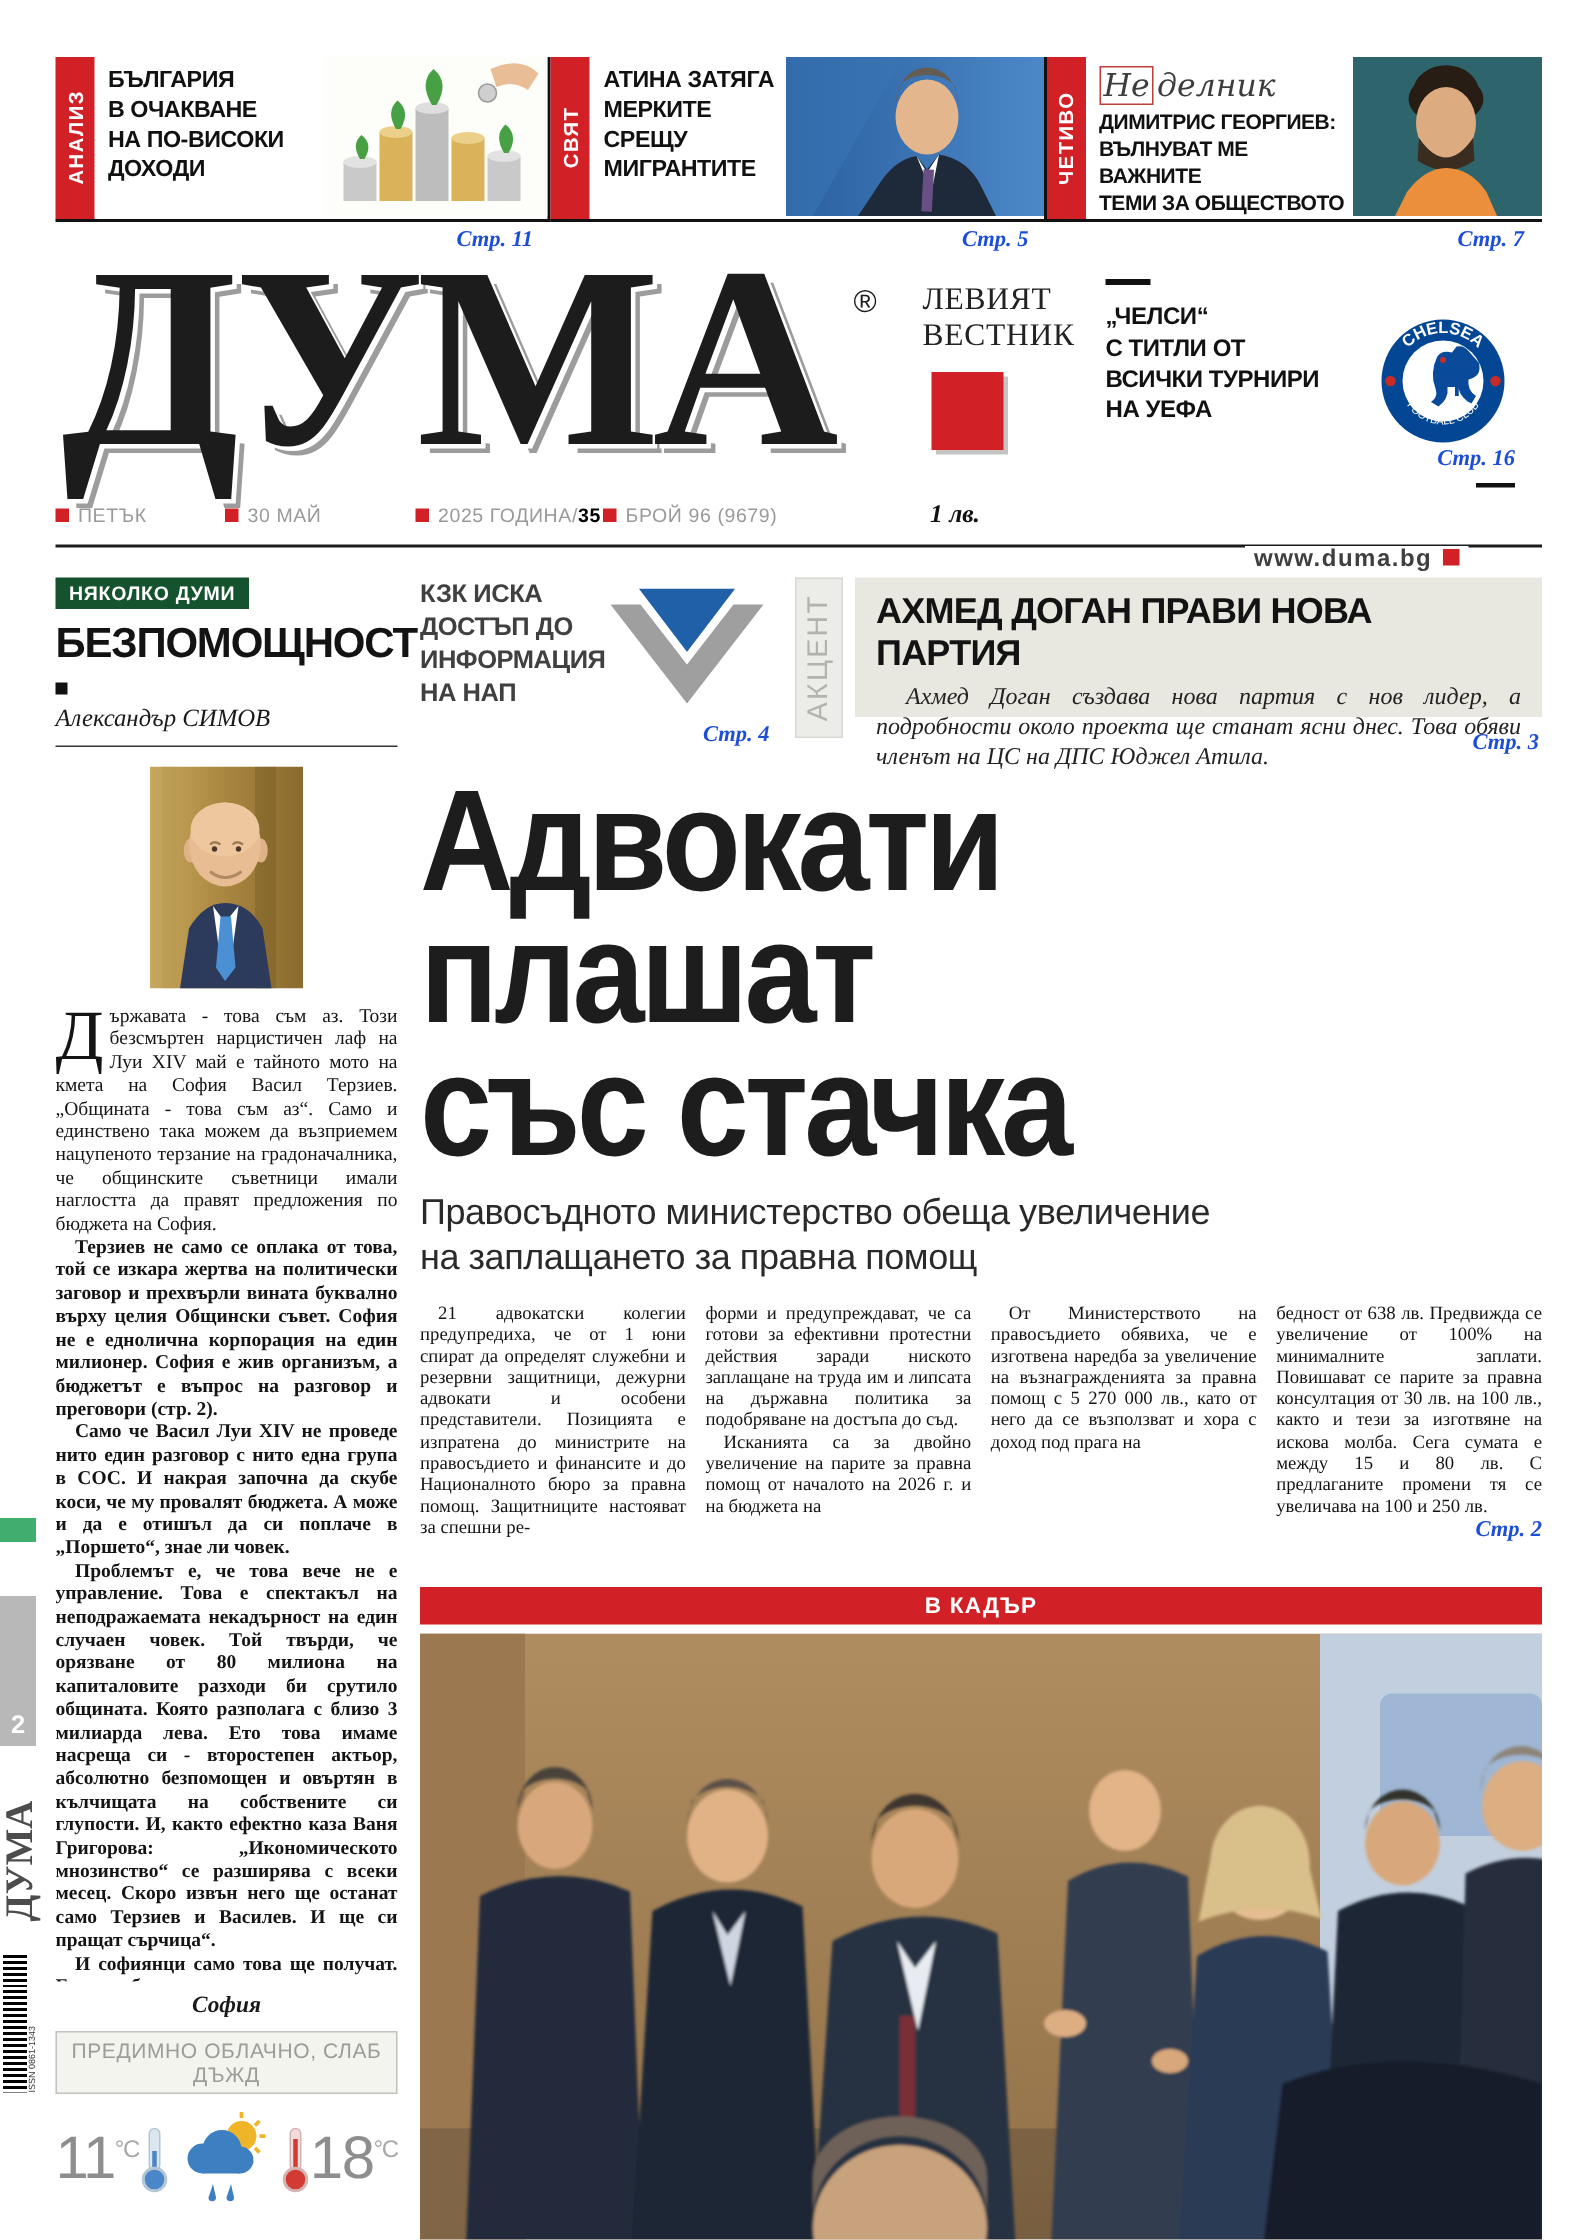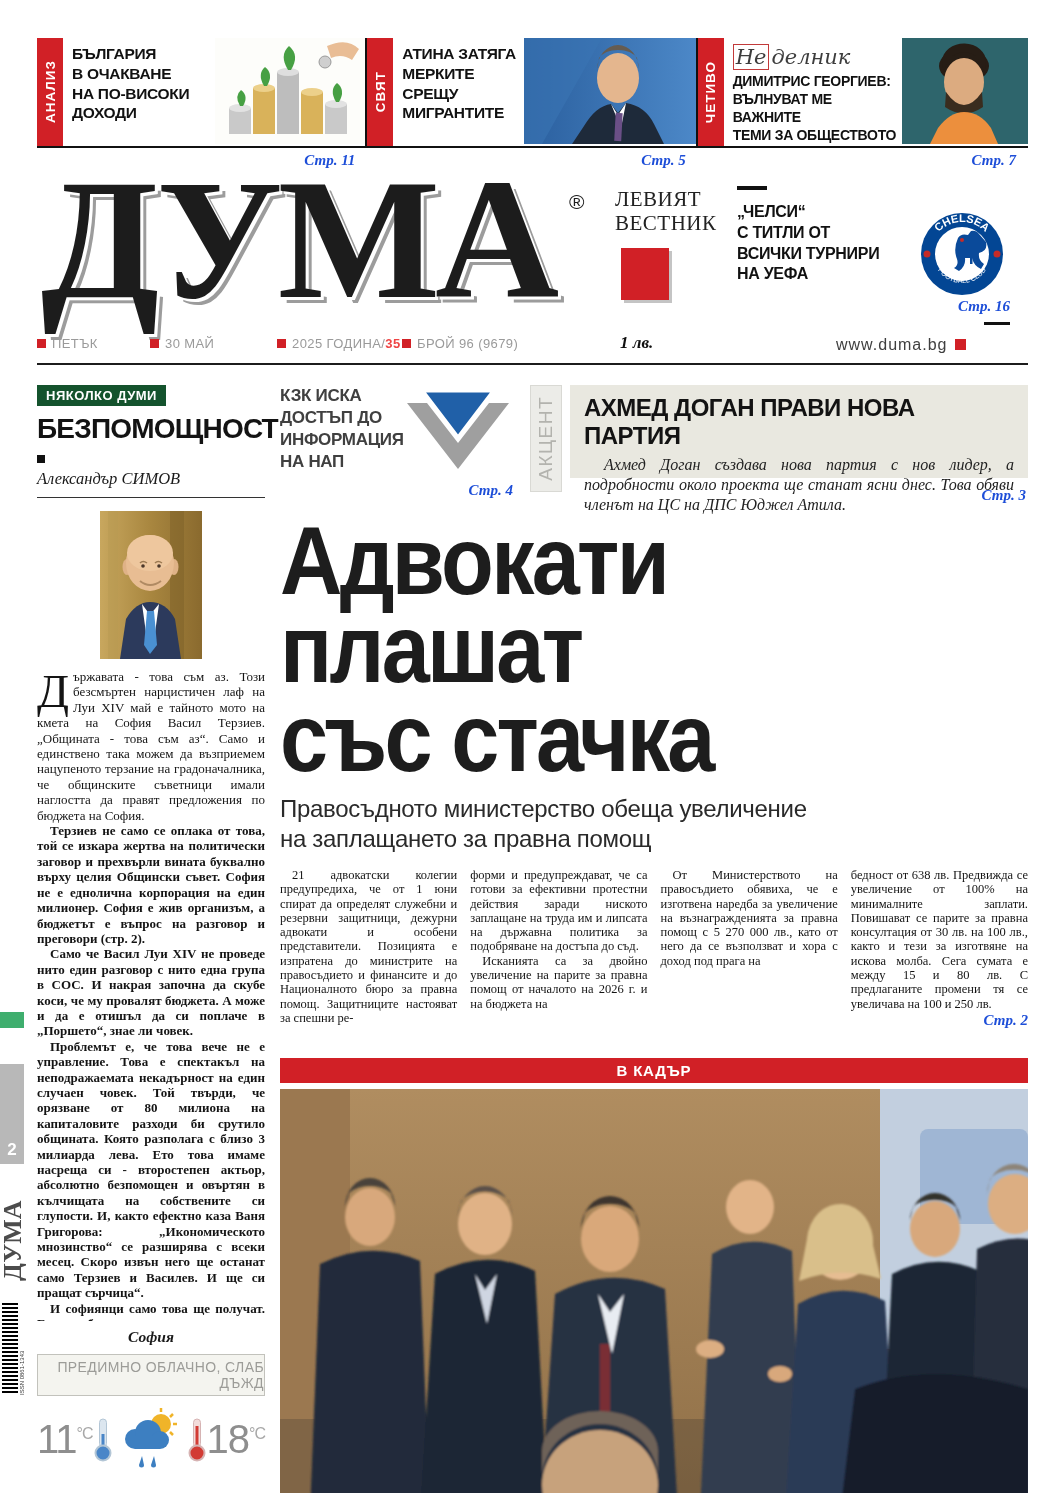--- a/index.html
+++ b/index.html
@@ -45,25 +45,25 @@
              text-shadow:3px 3px 0 #fff,6px 6px 0 #9c9c9c;}
   .logo-reg{position:absolute;left:532px;top:12px;font-size:21px;color:#1c1c1c;}
   .tagline{position:absolute;left:578px;top:10px;font-family:"Liberation Serif",serif;font-size:21px;
            line-height:1.12;letter-spacing:0.5px;color:#222;}
   .red-period{position:absolute;left:584px;top:70px;width:48px;height:52px;background:#d12026;
               box-shadow:3px 3px 0 #c4c4c4;}
   .dateline{position:absolute;left:0;top:158px;width:991px;height:18px;font-size:13px;color:#9a9a9a;
             letter-spacing:0.4px;}
   .dl-item{position:absolute;top:0;white-space:nowrap;}
   .dl-sq{display:inline-block;width:9px;height:9px;background:#d12026;margin-right:6px;}
-  .dl-accent{color:#ef4444;font-weight:bold;margin-top:40px;}
+  .dl-accent{color:#000000;font-weight:bold;margin-top:40px;}
   .price{position:absolute;left:583px;top:155px;font-family:"Liberation Serif",serif;font-style:italic;
          font-weight:bold;font-size:17px;color:#111;}
   .head-rule{position:absolute;left:37px;top:363px;width:991px;height:2px;background:#1c1c1c;}
-  .website{position:absolute;left:830px;top:336px;background:#fff;padding:0 6px;font-weight:normal;
+  .website{position:absolute;left:830px;top:364px;background:#fff;padding:0 6px;font-weight:bold;
            font-size:16px;letter-spacing:1px;color:#3f3f3f;}
   .website .dl-sq{width:11px;height:11px;margin:0 0 0 7px;}
 
   
   .chelsea{position:absolute;left:700px;top:8px;width:291px;height:150px;}
   .dash{width:30px;height:4px;background:#111;}
   .chelsea-title{margin-top:12px;font-weight:bold;font-size:16px;line-height:1.3;letter-spacing:-0.3px;color:#111;width:165px;}
   .chelsea-badge{position:absolute;right:22px;top:24px;}
   .chelsea-pgref{position:absolute;right:18px;top:112px;}
   .chelsea .dash2{position:absolute;right:18px;top:136px;width:26px;height:3px;background:#111;}
@@ -79,21 +79,21 @@
   .op-portrait{display:block;margin:13px auto 0;}
   .op-body{margin-top:10px;font-family:"Liberation Serif",serif;font-size:13px;line-height:15.4px;
            text-align:justify;height:652px;overflow:hidden;color:#141414;}
   .op-body p{margin:0;}
   .op-body p.ind{text-indent:13px;font-weight:bold;}
   .dropcap{float:left;font-family:"Liberation Serif",serif;font-size:47px;line-height:40px;
            padding:2px 4px 0 0;}
   .op-city{margin-top:7px;text-align:center;font-family:"Liberation Serif",serif;font-style:italic;
            font-weight:bold;font-size:15.5px;}
   .op-weatherbox{margin-top:8px;border:1px solid #c2c2bc;background:#f4f4ef;color:#9c9c98;
-                 text-align:right;font-size:14px;letter-spacing:0.4px;padding:4px 0;}
+                 text-align:center;font-size:14px;letter-spacing:0.4px;padding:4px 0;}
   .weather-row{margin-top:10px;display:flex;align-items:center;justify-content:space-between;height:66px;}
   .temp{font-size:40px;color:#8e8e8e;letter-spacing:-1px;}
   .temp sup{font-size:16px;color:#a8a8a8;}
 
   
   .main{position:absolute;left:280px;top:385px;width:748px;}
   .top-row{display:flex;height:116px;}
   .kzk{width:235px;position:relative;}
   .kzk-title{font-weight:bold;font-size:17px;line-height:1.3;letter-spacing:-0.3px;color:#404040;}
   .kzk-logo{position:absolute;right:0;top:0;}

